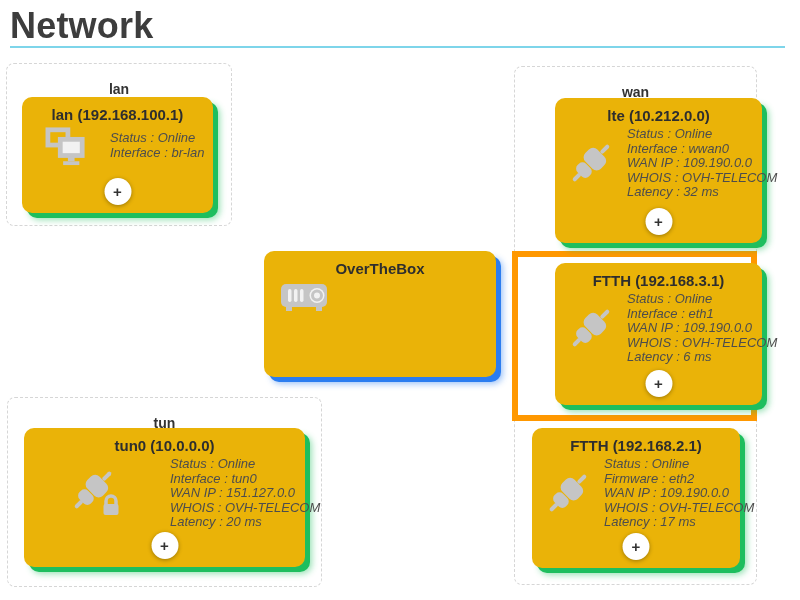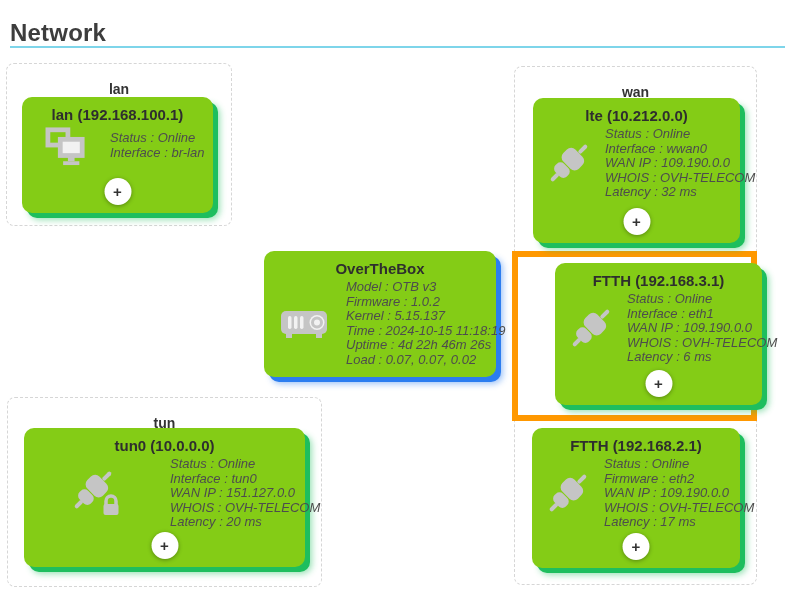--- a/index.html
+++ b/index.html
@@ -4,22 +4,22 @@
 <style>
   * { box-sizing: border-box; margin: 0; padding: 0; }
   html, body { width: 800px; height: 600px; }
   body {
     position: relative;
     background: #ffffff;
     font-family: "Liberation Sans", sans-serif;
     overflow: hidden;
   }
   .page-title {
-    position: absolute; left: 10px; top: 19px;
-    font-size: 24px; font-weight: bold; color: #3d3d3d;
+    position: absolute; left: 10px; top: 5px;
+    font-size: 36px; font-weight: bold; color: #3d3d3d;
     letter-spacing: 0.2px;
   }
   .title-rule {
     position: absolute; left: 10px; top: 46px;
     width: 775px; height: 2px; background: #7ed5ea;
   }
   .group {
     position: absolute;
     border: 1px dashed #d6d6d6;
     border-radius: 8px;
@@ -33,30 +33,30 @@
     color: #333333; margin-top: 17px;
   }
   .highlight-box {
     position: absolute;
     left: 512px; top: 251px; width: 245px; height: 170px;
     border: 6px solid #ff9800; background: #ffffff;
     z-index: 2;
   }
   .card {
     position: absolute;
-    background: #84cc16;
+    background: #eab308;
     border-radius: 10px;
     box-shadow: 5px 5px 0 0 #1ebe5e, 7px 7px 6px 0 rgba(30,190,94,0.45);
     z-index: 3;
   }
   .card.blue-shadow {
     box-shadow: 5px 5px 0 0 #2b7df0, 7px 7px 6px 0 rgba(43,125,240,0.45);
   }
   #card-lan0 { left: 22px;  top: 97px;  width: 191px; height: 116px; }
-  #card-lte  { left: 533px; top: 98px;  width: 207px; height: 145px; }
+  #card-lte  { left: 555px; top: 98px;  width: 207px; height: 145px; }
   #card-ftth { left: 555px; top: 263px; width: 207px; height: 142px; }
   #card-adsl { left: 532px; top: 428px; width: 208px; height: 140px; }
   #card-tun0 { left: 24px;  top: 428px; width: 281px; height: 139px; }
   #card-otb  { left: 264px; top: 251px; width: 232px; height: 126px; }
   .card-title {
     text-align: center; font-size: 15px; font-weight: bold;
     color: #2e2e2e; padding-top: 9px;
   }
   .card-body { display: flex; align-items: center; margin-top: 3px; }
   .icon-cell { display: flex; justify-content: center; align-items: center; flex: 0 0 72px; }
@@ -218,22 +218,14 @@
         <rect x="1" y="4" width="46" height="23" rx="5" fill="#c5c5c5"></rect>
         <rect x="8" y="9" width="3.5" height="13" rx="1.7" fill="#f2f2f2"></rect>
         <rect x="14" y="9" width="3.5" height="13" rx="1.7" fill="#f2f2f2"></rect>
         <rect x="20" y="9" width="3.5" height="13" rx="1.7" fill="#f2f2f2"></rect>
         <circle cx="37" cy="15.5" r="7.5" fill="#f2f2f2"></circle>
         <circle cx="37" cy="15.5" r="4.5" fill="none" stroke="#c5c5c5" stroke-width="3"></circle>
         <rect x="6" y="27" width="6" height="4" fill="#c5c5c5"></rect>
         <rect x="36" y="27" width="6" height="4" fill="#c5c5c5"></rect>
       </svg>
     </div>
-    <div class="detail-lines">
-      <div class="detail-line">Model : OTB v3</div>
-      <div class="detail-line">Firmware : 1.0.2</div>
-      <div class="detail-line">Kernel : 5.15.137</div>
-      <div class="detail-line">Time : 2024-10-15 11:18:19</div>
-      <div class="detail-line">Uptime : 4d 22h 46m 26s</div>
-      <div class="detail-line">Load : 0.07, 0.07, 0.02</div>
-    </div>
   </div>
 </div>
 
 </body></html>

